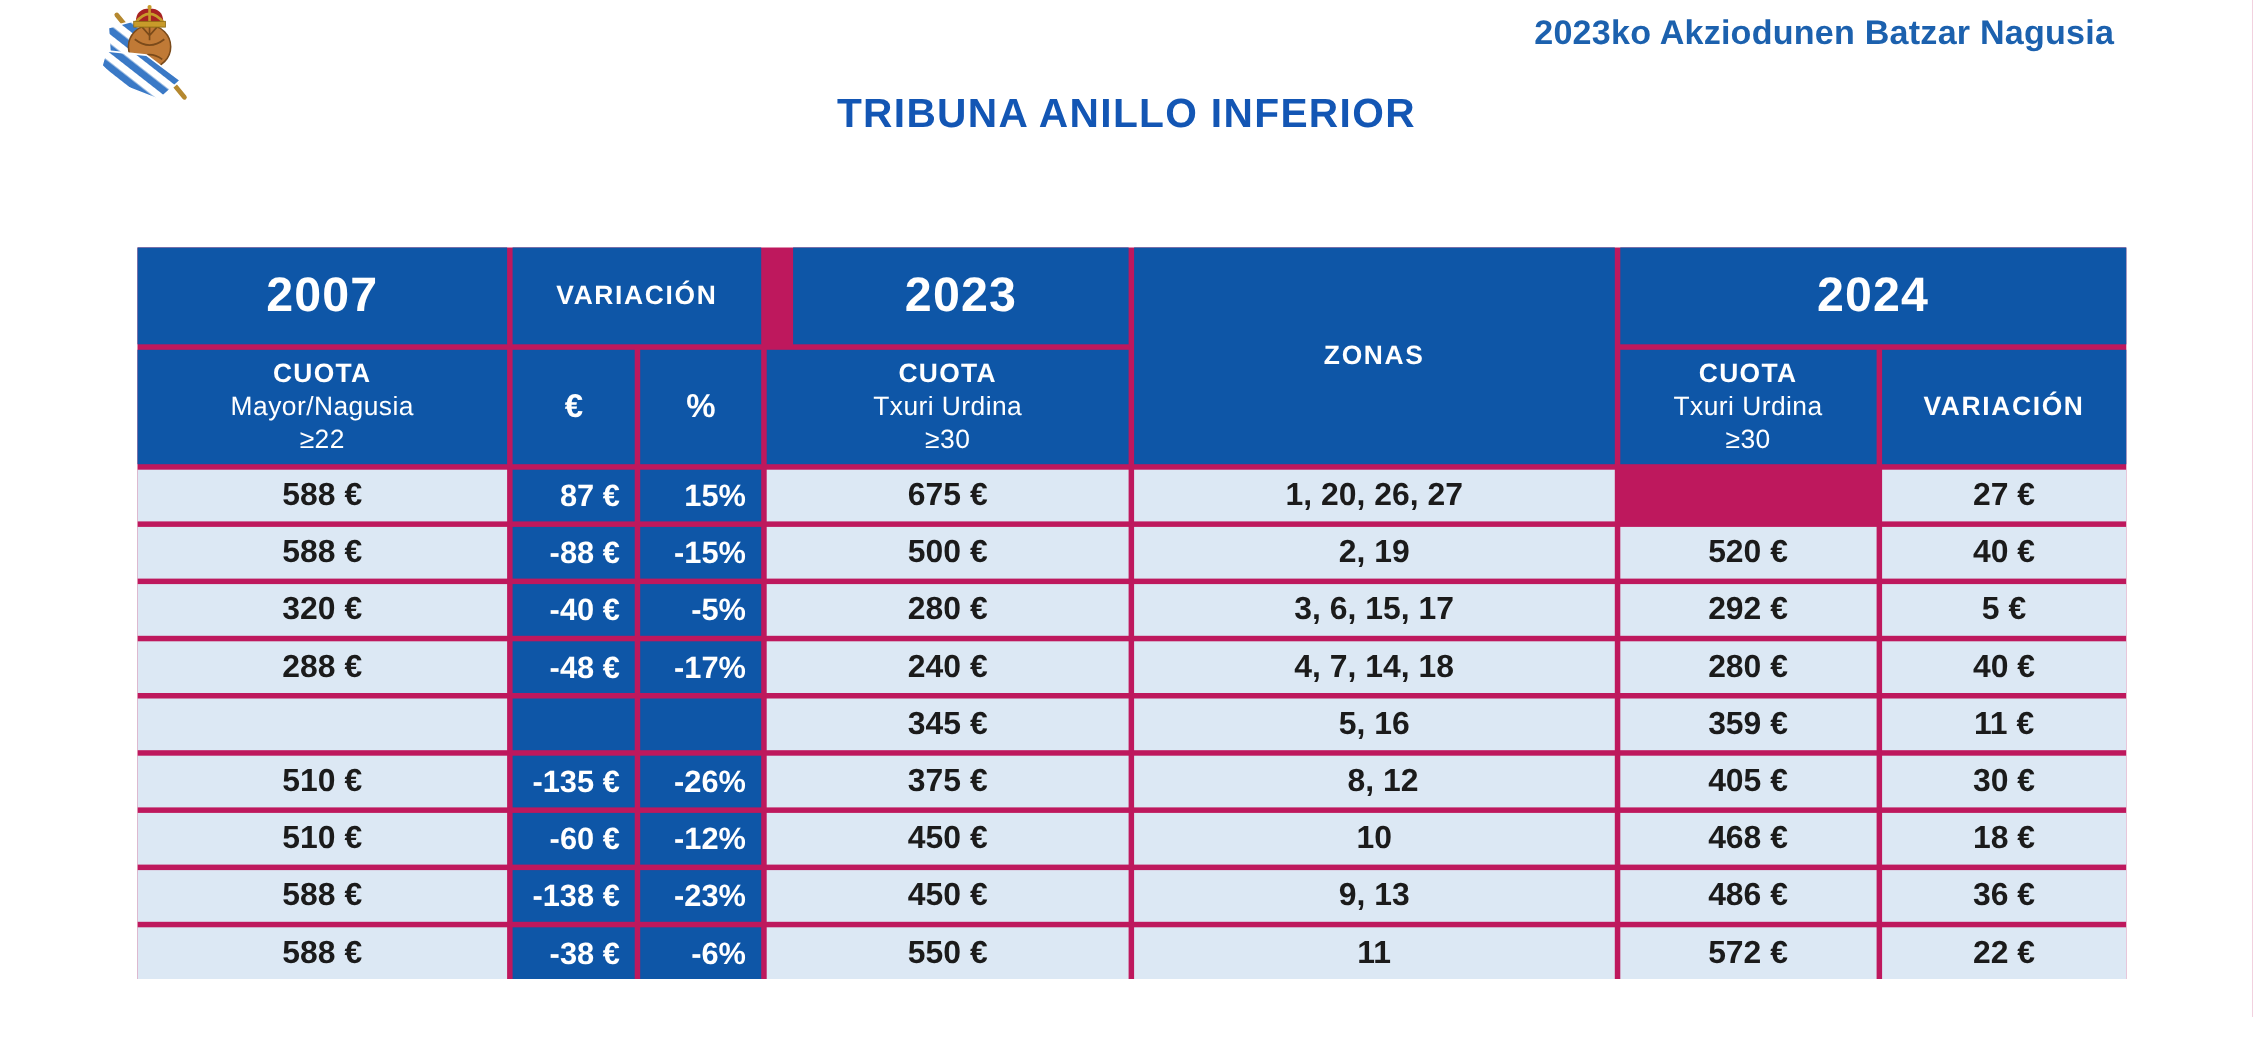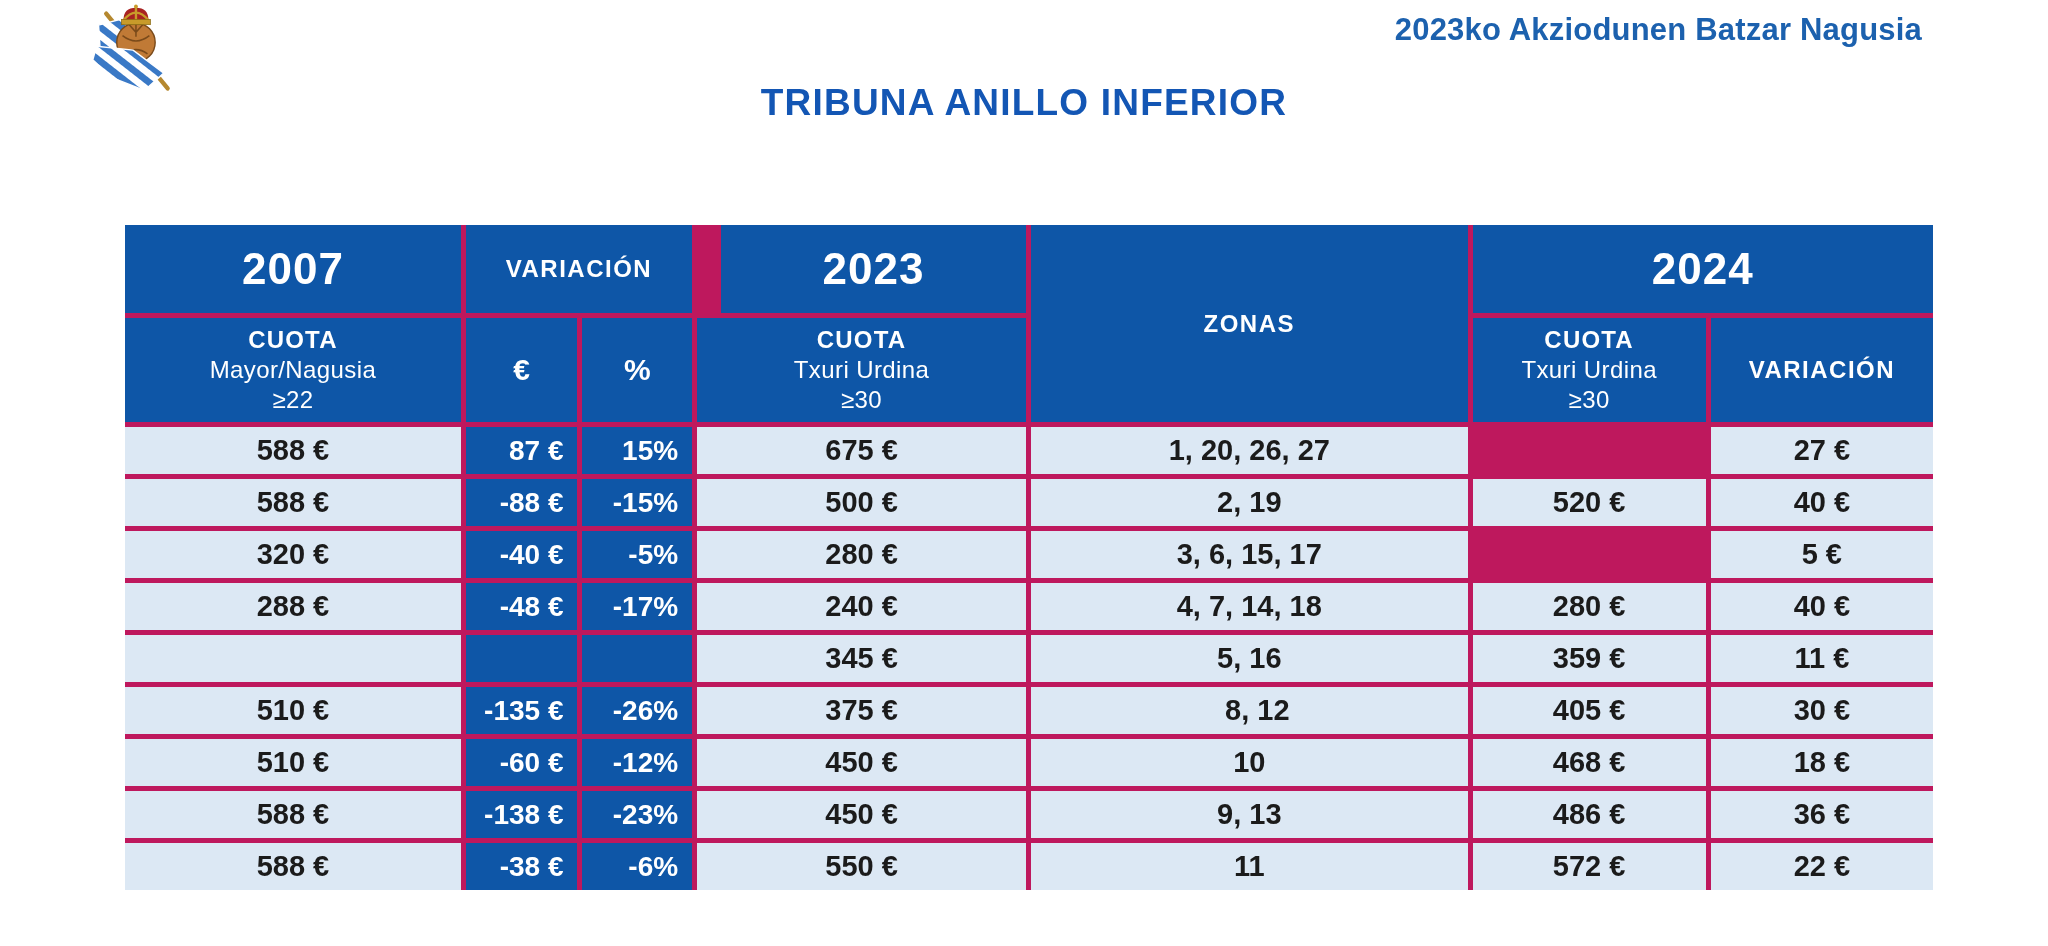--- a/index.html
+++ b/index.html
@@ -143,20 +143,21 @@
     <div class="cell dark" style="grid-area: 4 / 3;">-15%</div>
     <div class="cell light" style="grid-area: 4 / 4;">500 €</div>
     <div class="cell light" style="grid-area: 4 / 5;">2, 19</div>
     <div class="cell light" style="grid-area: 4 / 6;">520 €</div>
     <div class="cell light" style="grid-area: 4 / 7;">40 €</div>
     <div class="cell light" style="grid-area: 5 / 1;">320 €</div>
     <div class="cell dark" style="grid-area: 5 / 2;">-40 €</div>
     <div class="cell dark" style="grid-area: 5 / 3;">-5%</div>
     <div class="cell light" style="grid-area: 5 / 4;">280 €</div>
     <div class="cell light" style="grid-area: 5 / 5;">3, 6, 15, 17</div>
+    <div class="cell light" style="grid-area: 5 / 6;">292 €</div>
     <div class="cell light" style="grid-area: 5 / 7;">5 €</div>
     <div class="cell light" style="grid-area: 6 / 1;">288 €</div>
     <div class="cell dark" style="grid-area: 6 / 2;">-48 €</div>
     <div class="cell dark" style="grid-area: 6 / 3;">-17%</div>
     <div class="cell light" style="grid-area: 6 / 4;">240 €</div>
     <div class="cell light" style="grid-area: 6 / 5;">4, 7, 14, 18</div>
     <div class="cell light" style="grid-area: 6 / 6;">280 €</div>
     <div class="cell light" style="grid-area: 6 / 7;">40 €</div>
     <div class="cell light" style="grid-area: 7 / 1;"></div>
     <div class="cell dark" style="grid-area: 7 / 2;"></div>

